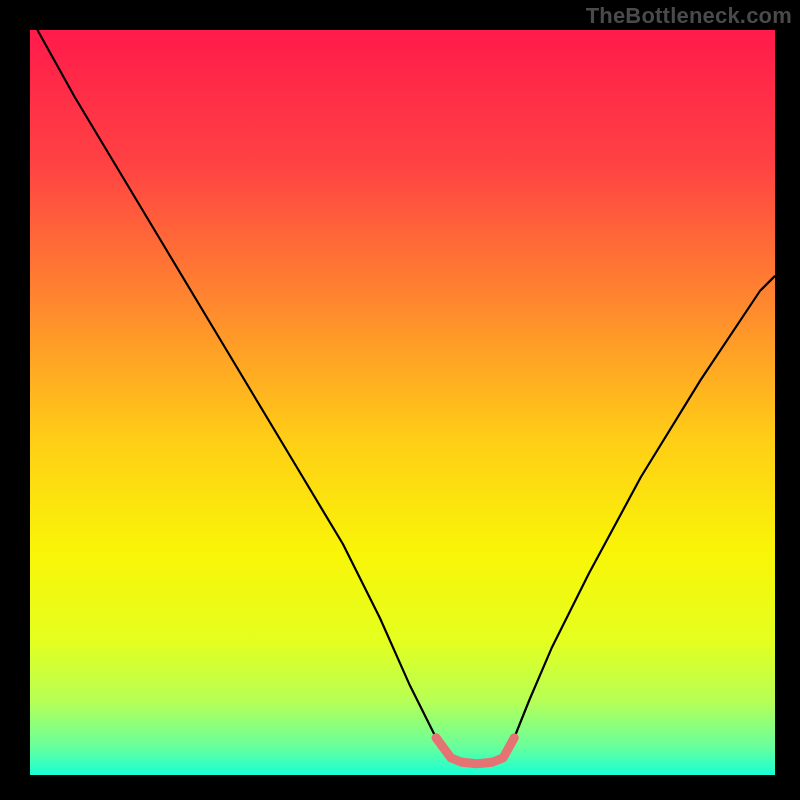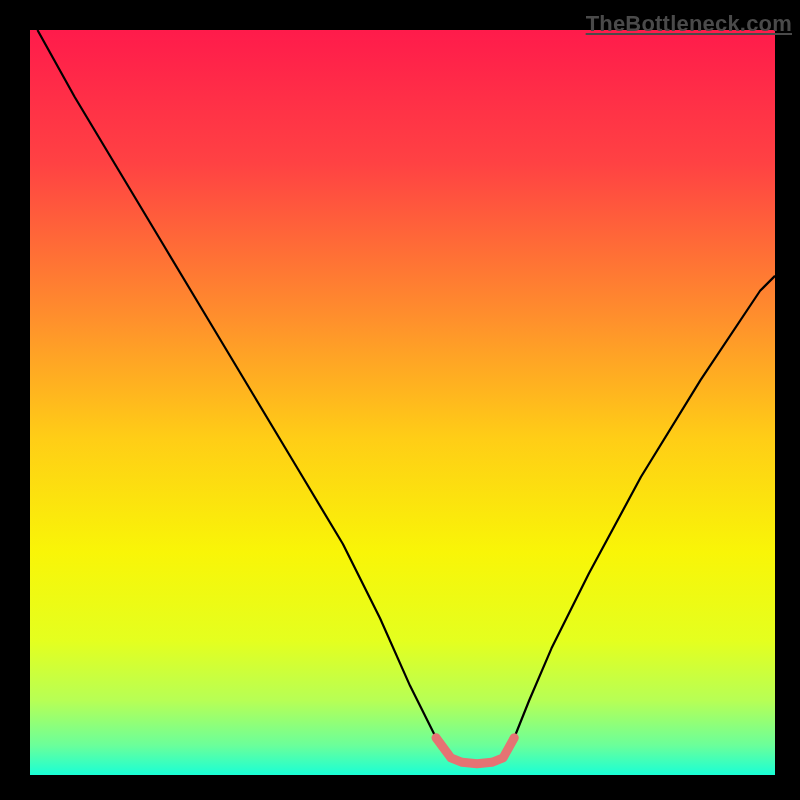--- a/index.html
+++ b/index.html
@@ -12,29 +12,28 @@
     font-family: Arial, Helvetica, sans-serif;
   }
   .frame {
     position: relative;
     width: 800px;
     height: 800px;
     background: #000;
   }
   .watermark {
     position: absolute;
-    top: 11px;
+    top: 3px;
     right: 8px;
     color: #4a4a4a;
     font-size: 22px;
     font-weight: 600;
     letter-spacing: 0.2px;
     z-index: 10;
     user-select: none;
-    text-decoration: underline;
   }
   svg.plot {
     position: absolute;
     left: 30px;
     top: 30px;
     width: 745px;
     height: 745px;
     display: block;
   }
 </style>

